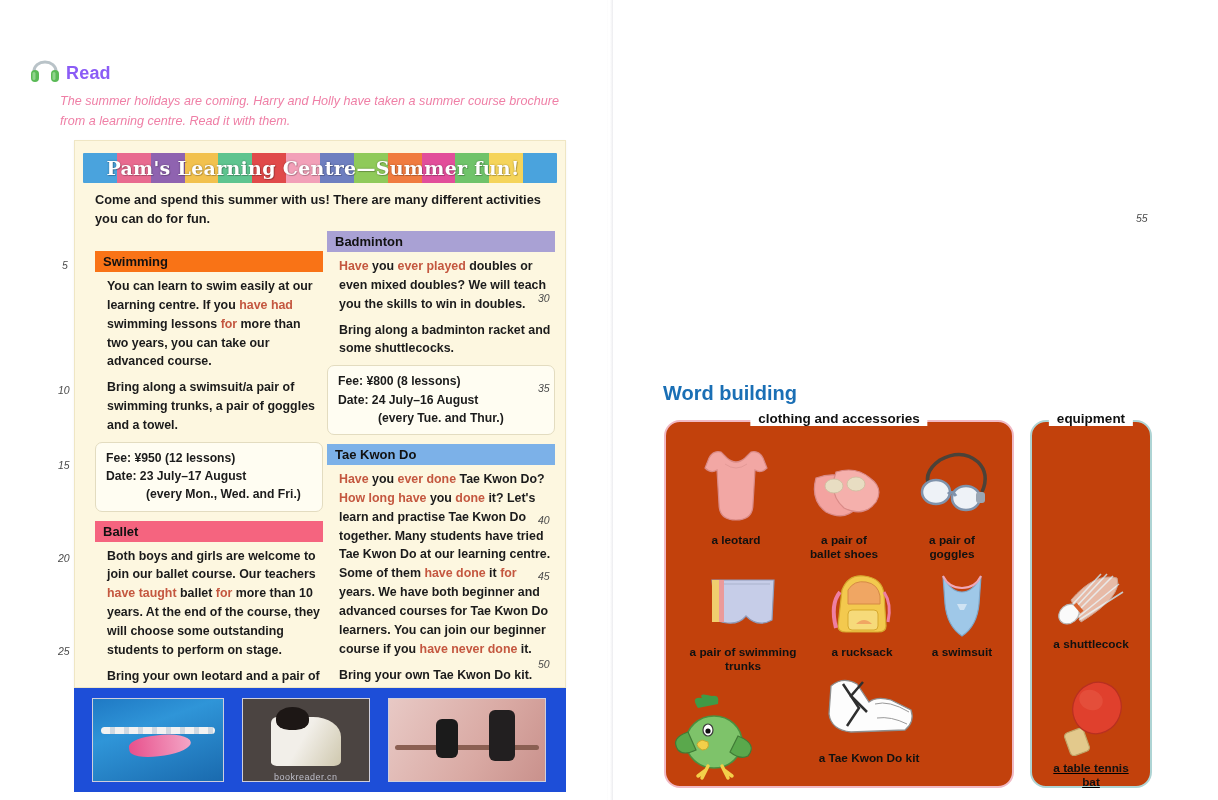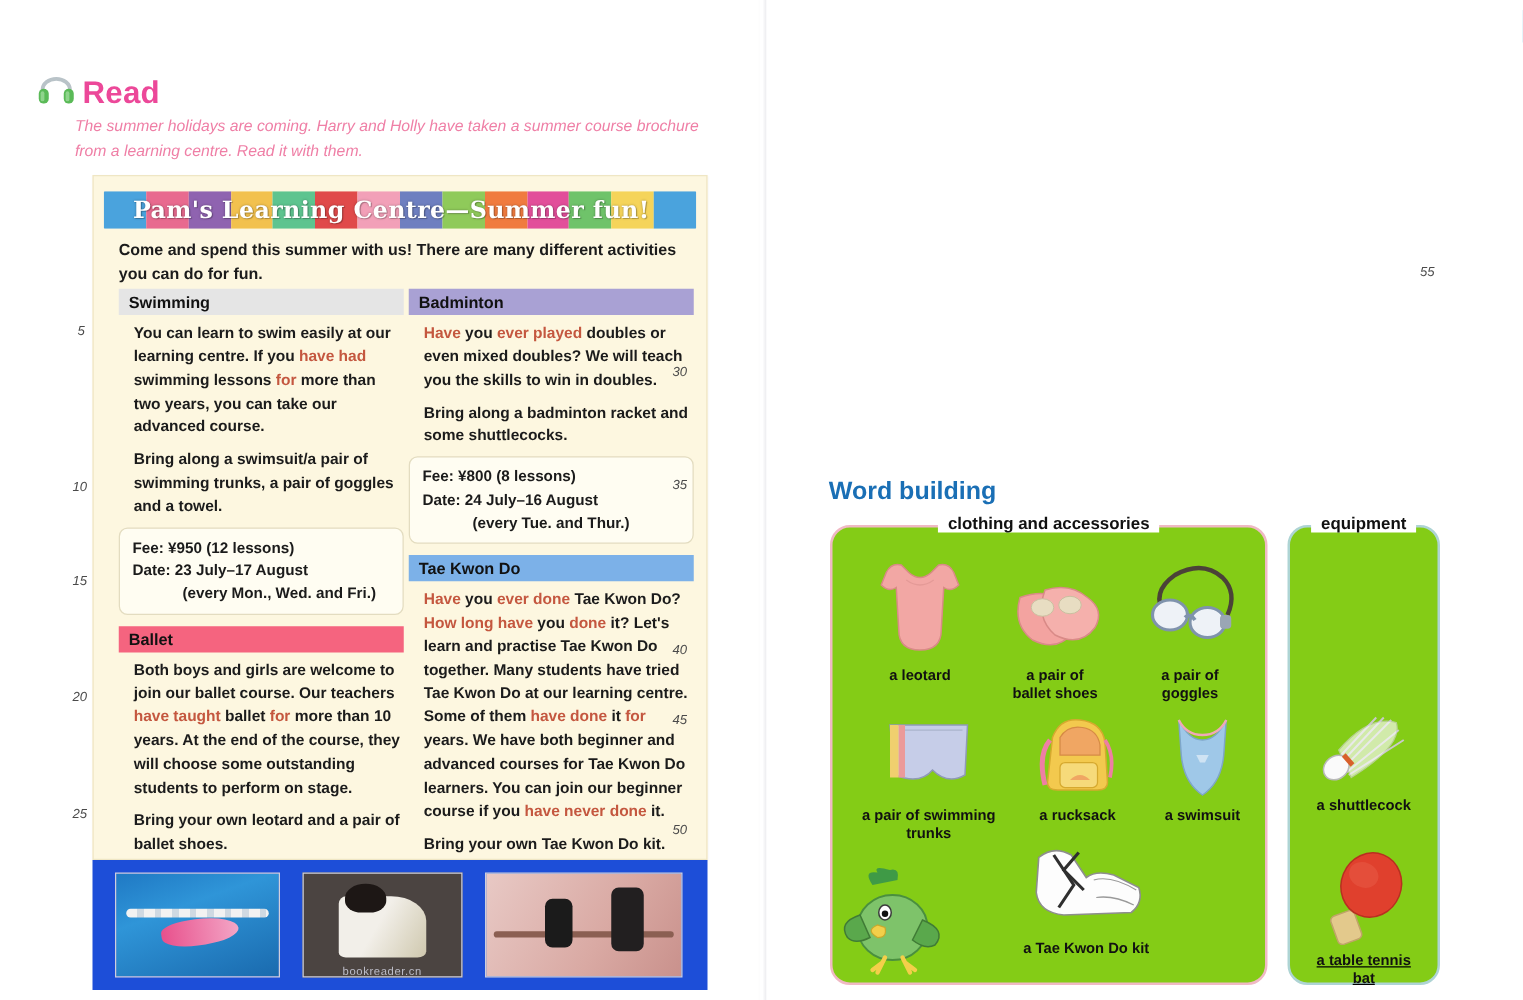--- a/index.html
+++ b/index.html
@@ -35,21 +35,21 @@
   .head-label  { position: absolute; font-size: 11px; color: #1f1f1f; font-weight: 600; }
   .lh-no  { left: 28px;  top: 12px; }
   .lh-txt { left: 58px;  top: 15px; }
   .rh-txt { right: 48px; top: 15px; }
   .rh-no  { right: 16px; top: 12px; color:#fff; }
   .rh-no-bg { position:absolute; right: 6px; top: 8px; width: 34px; height: 26px;
               background:#28b2e3; border-radius: 3px 0 0 3px; }
 
   
   .read-head { position: absolute; left: 30px; top: 60px; display: flex; align-items: center; gap: 6px; }
-  .read-title { font-size: 25px; font-weight: 700; color: #ec4899; letter-spacing: .2px; text-align: right; }
+  .read-title { font-size: 18px; font-weight: 700; color: #8b5cf6; letter-spacing: .2px; text-align: right; }
   .intro {
     position: absolute; left: 60px; top: 92px; width: 510px;
     font-size: 12.6px; line-height: 1.55; color: #ef7fa6; font-style: italic;
   }
 
   
   .brochure {
     position: absolute; left: 74px; top: 140px; width: 492px; height: 548px;
     background: #fdf7e0;
     border: 1px solid #efe6c4;
@@ -73,21 +73,21 @@
   }
 
   .col { position: absolute; top: 90px; width: 228px; }
   .col-l { left: 20px; }
   .col-r { left: 252px; }
 
   .sec-head {
     font-size: 13px; font-weight: 700; color:#111; padding: 3px 8px;
     margin-bottom: 5px;
   }
-  .sec-head.swim    { background:#e5e5e5; }
+  .sec-head.swim    { background:#f97316;margin-top:20px; }
   .sec-head.ballet  { background:#f5647f; }
   .sec-head.badm    { background:#a9a1d4; }
   .sec-head.tkd     { background:#7cb1e8; }
 
   .para { font-size: 12.4px; line-height: 1.52; color:#1b1b1b; font-weight:600; margin-bottom: 7px; margin-left: 12px; }
   .hl { color:#c4573f; }
 
   .feebox {
     border: 1px solid #e3dcc0; border-radius: 7px; background:#fffdf2;
     padding: 6px 10px 7px 10px; margin-bottom: 9px;
@@ -118,21 +118,21 @@
   .ph3 .bar { position:absolute; left:4%; top:56%; width:92%; height:5px; background:#8b5f52; border-radius:3px; }
   .ph3 .d1 { position:absolute; left:30%; top:24%; width:14%; height:48%; background:#1b1b1b; border-radius:6px; }
   .ph3 .d2 { position:absolute; left:64%; top:14%; width:17%; height:62%; background:#221f20; border-radius:6px; }
   .watermark { position:absolute; left: 200px; top: 84px; font-size: 9px; color:#bdbdc8; letter-spacing:.5px; }
   .lineno-55 { position:absolute; left: 1136px; top: 212px; font-size:10.5px; font-style:italic; color:#4a4a4a; }
 
   
   .wb-title { position:absolute; left: 663px; top: 382px; font-size: 20px; font-weight:700; color:#1a6fb5; }
 
   .wb-box {
-    position:absolute; border-radius: 16px; background:#84cc16;
+    position:absolute; border-radius: 16px; background:#c2410c;
   }
   .wb-clothing { left: 664px; top: 420px; width: 350px; height: 368px; border: 2px solid #f0b9c4; }
   .wb-equipment{ left: 1030px; top: 420px; width: 122px; height: 368px; border: 2px solid #aed4d4; }
   .wb-legend {
     position:absolute; top: -11px; background:#fff; padding: 0 8px;
     font-size: 13.5px; font-weight:700; color:#111; white-space: nowrap;
   }
   .wb-legend.c { left: 50%; transform: translateX(-50%); }
 
   .wbitem { position:absolute; text-align:center; }

